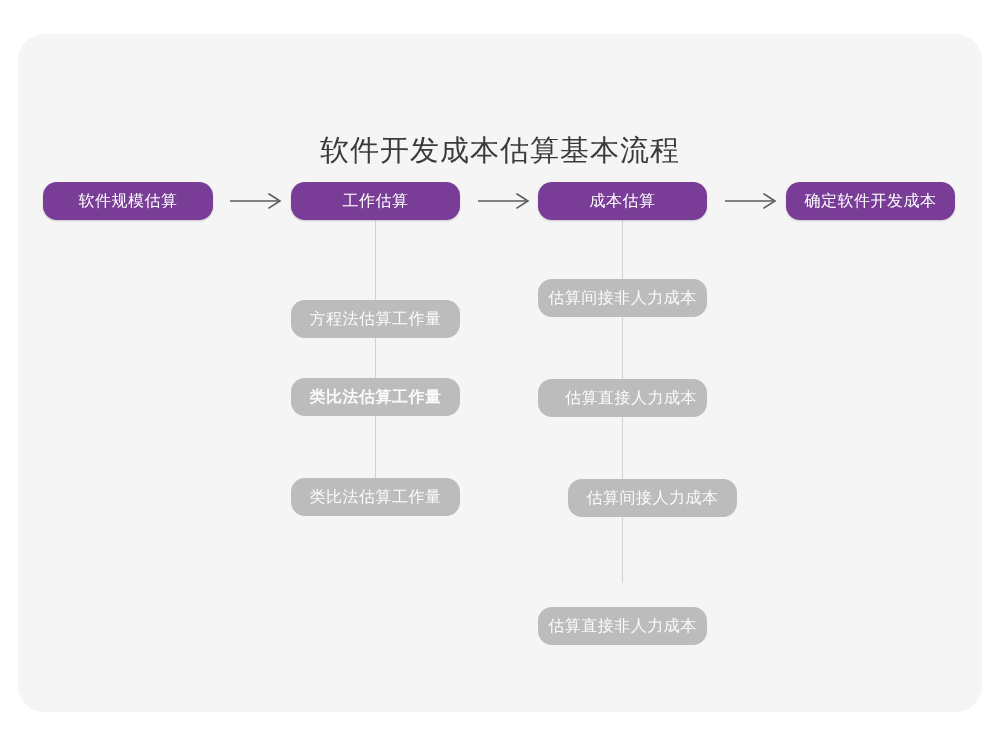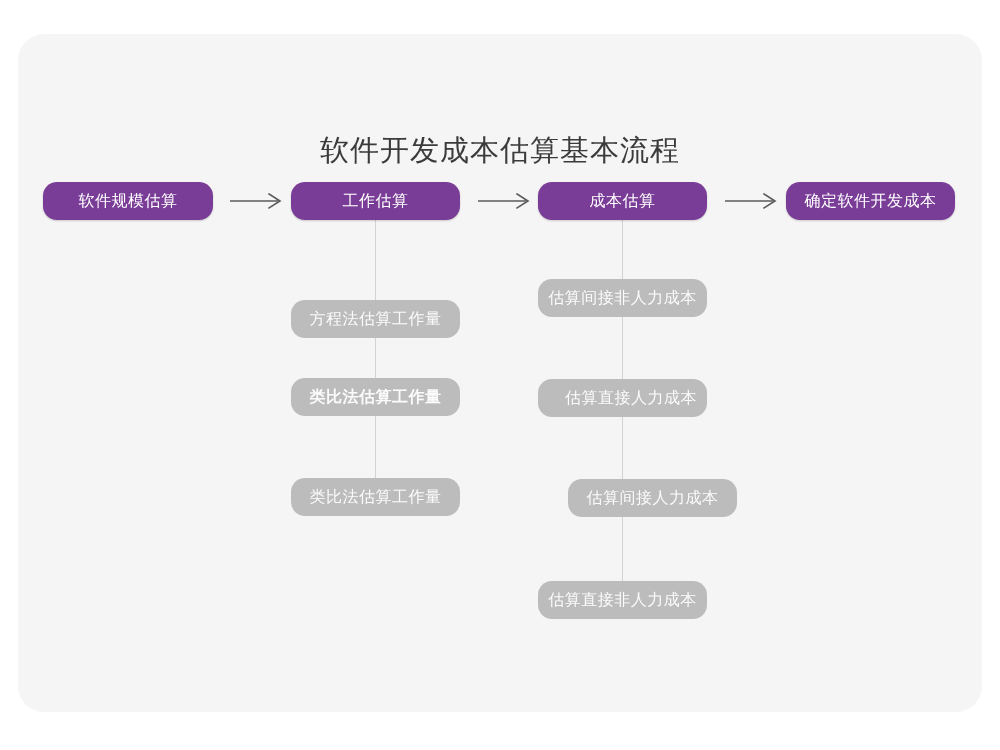--- a/index.html
+++ b/index.html
@@ -81,21 +81,21 @@
 
   
   #s-l-0 { left: 291px; top: 278px; width: 169px; margin-top: 22px; }
   #s-l-1 { left: 291px; top: 378px; width: 169px; font-weight: bold; }
   #s-l-2 { left: 291px; top: 478px; width: 169px; }
 
   
   #s-r-0 { left: 538px; top: 279px; width: 169px; }
   #s-r-1 { left: 538px; top: 379px; width: 169px; padding-left: 17px; }
   #s-r-2 { left: 538px; top: 479px; width: 169px; margin-left: 30px; }
-  #s-r-3 { left: 538px; top: 581px; width: 169px; }
+  #s-r-3 { left: 538px; top: 607px; width: 169px; }
 
   
   .vline {
     position: absolute;
     width: 1px;
     background: #d2d2d2;
   }
   #v-left  { left: 375px; top: 220px; height: 260px; }
   #v-right { left: 622px; top: 220px; height: 363px; }
 

